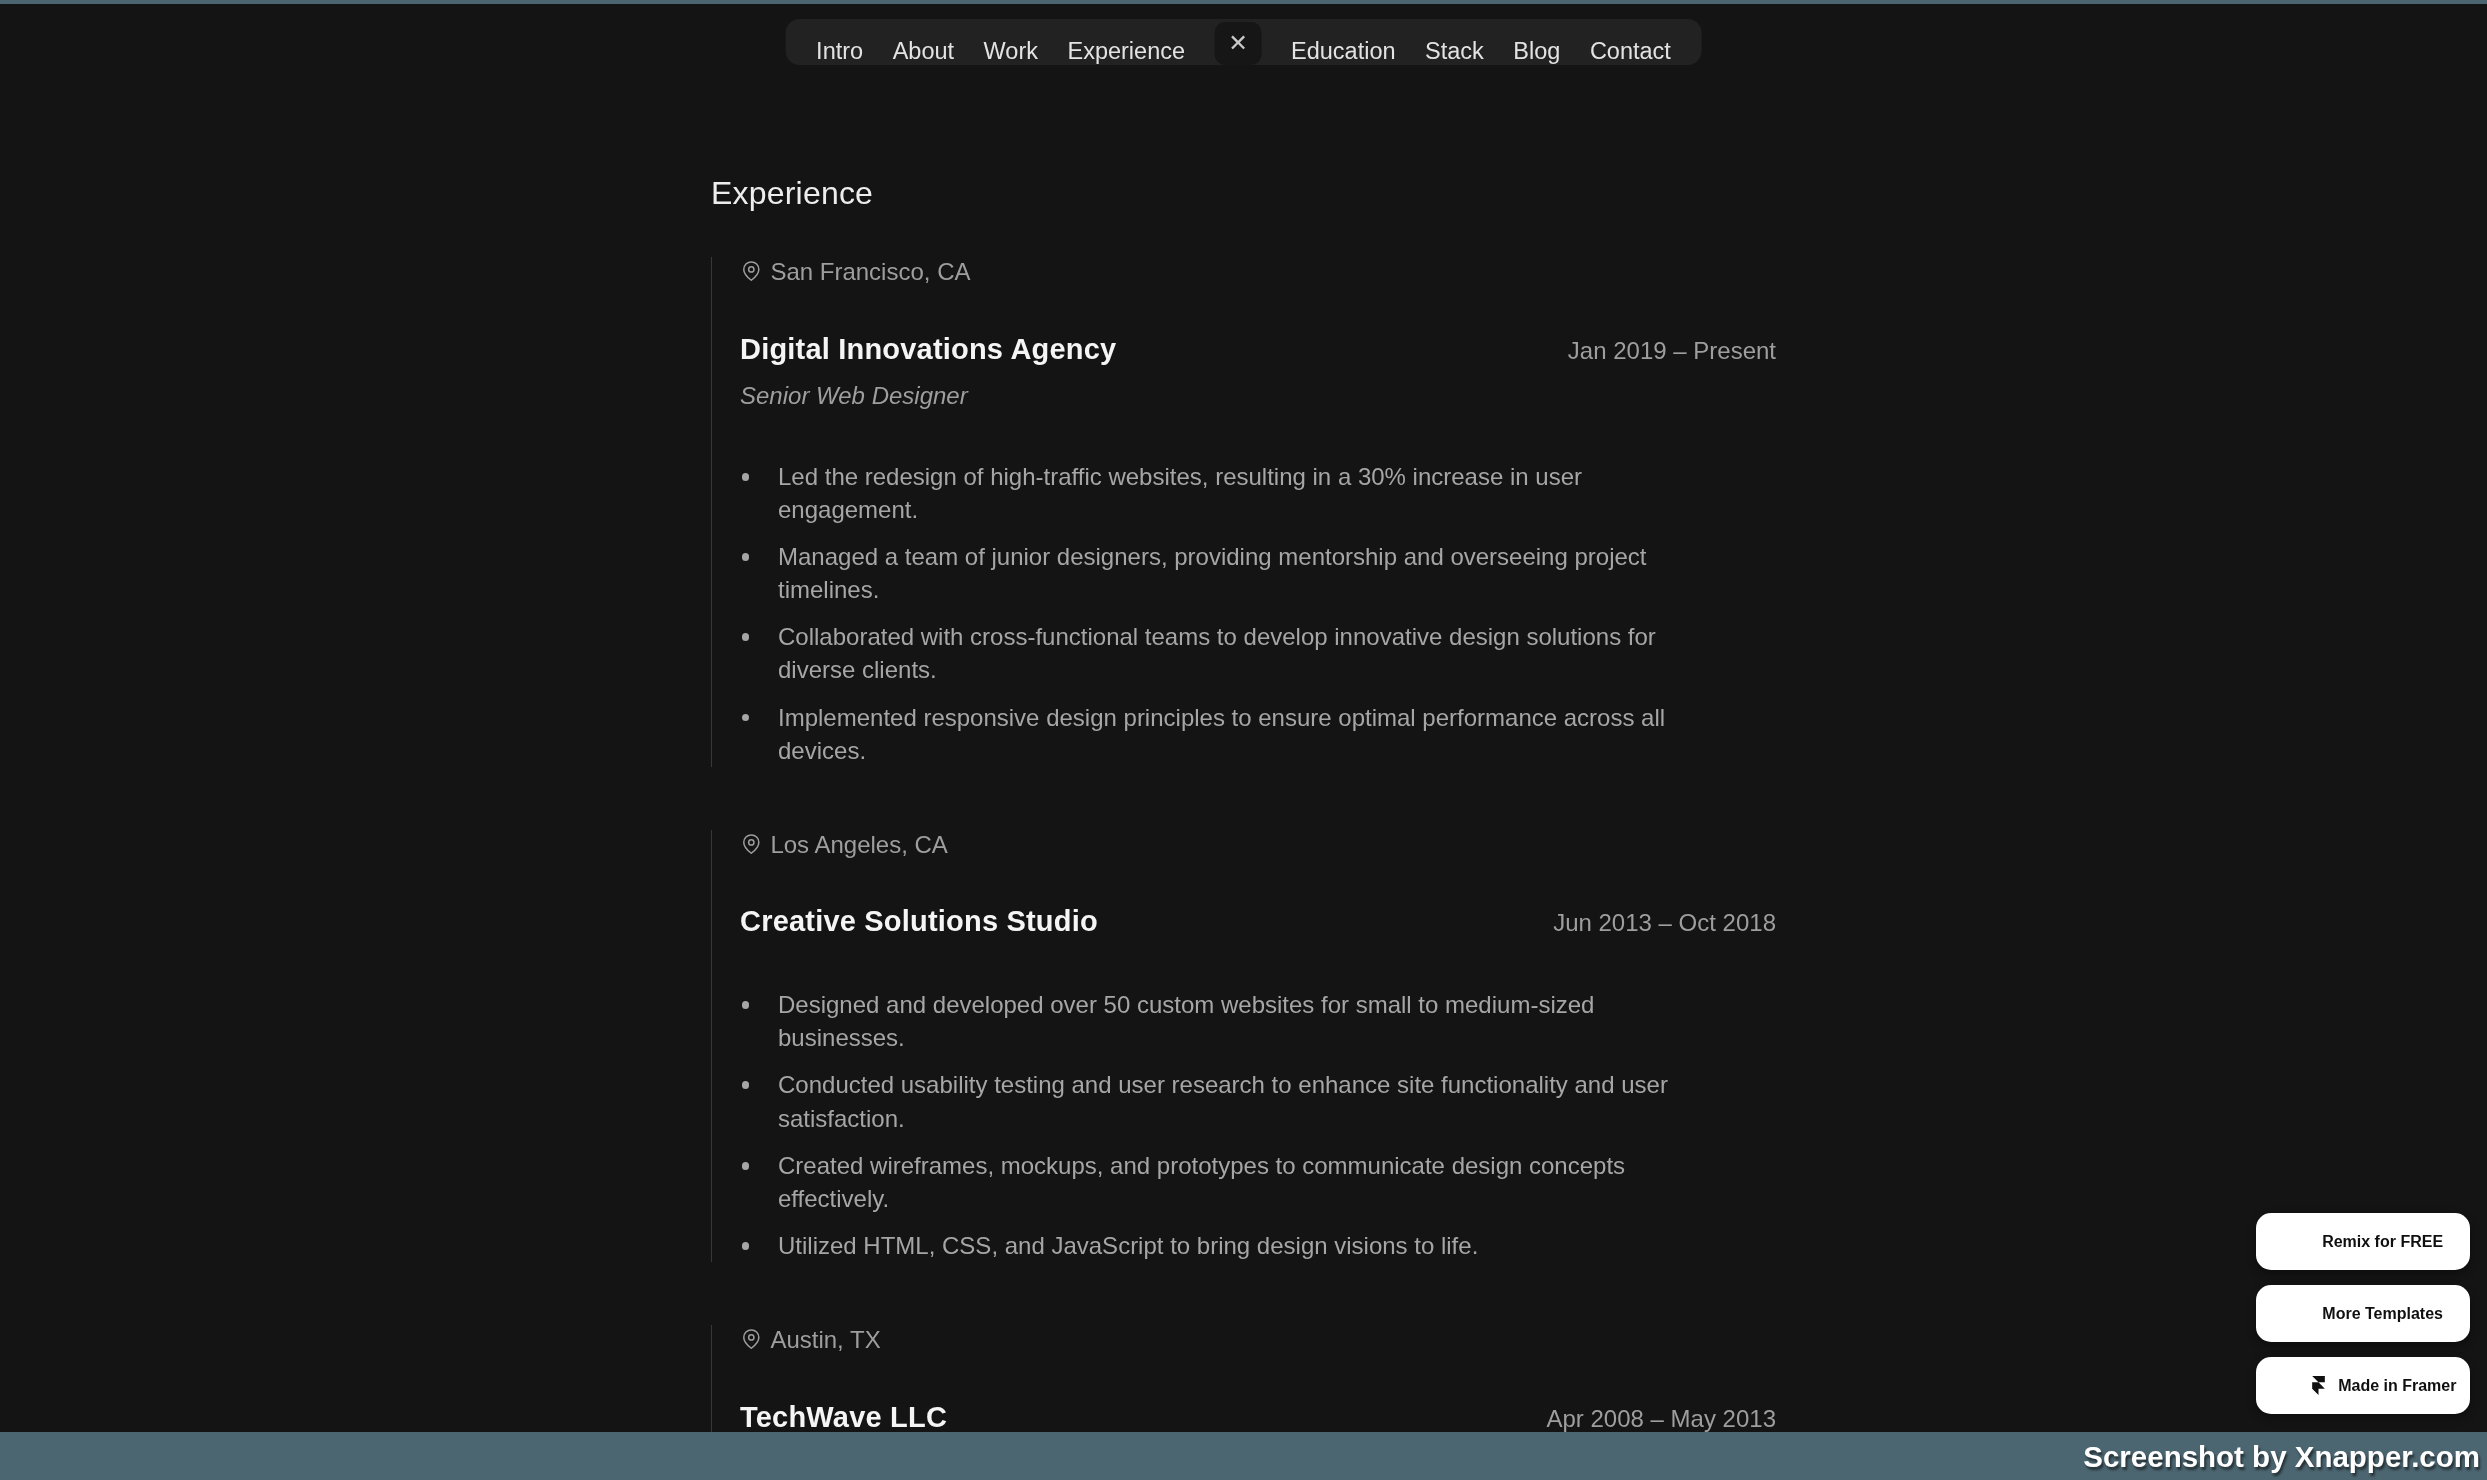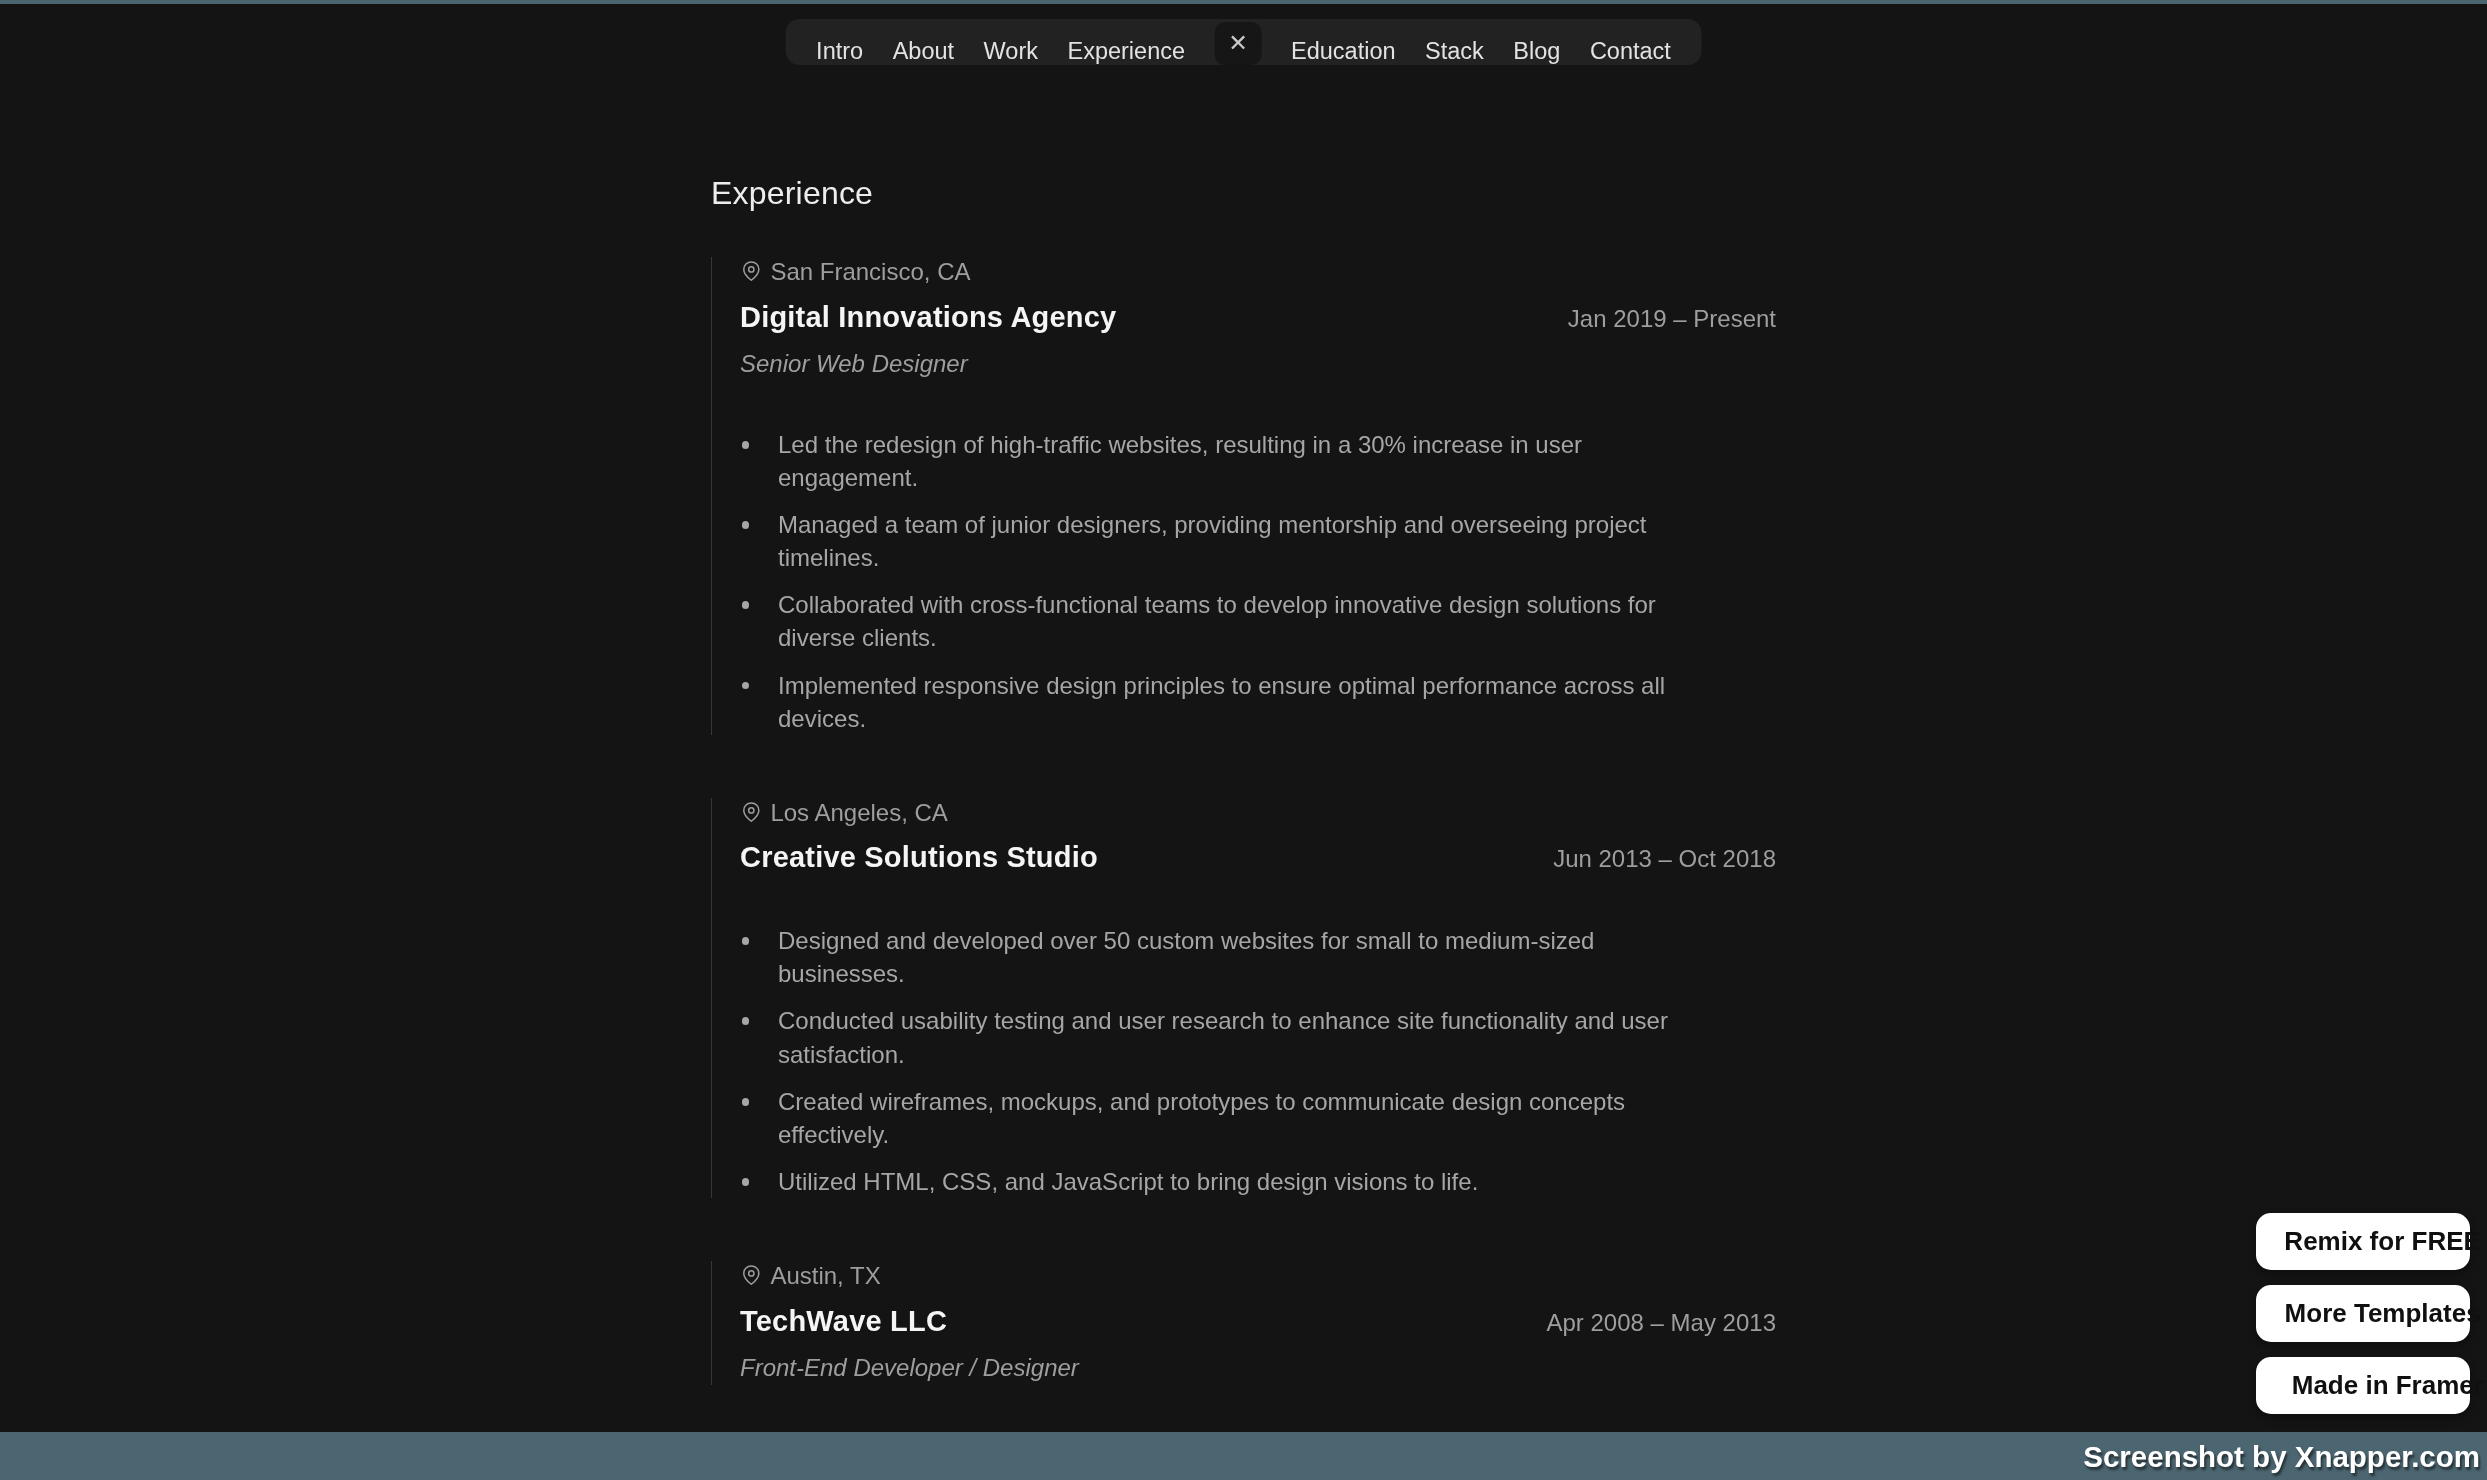--- a/index.html
+++ b/index.html
@@ -47,42 +47,42 @@
   }
   .loc{
     display:flex;align-items:center;gap:7.8px;
     font-size:24px;line-height:29.5px;color:var(--text-muted);
   }
   .loc svg{flex:0 0 auto;display:block;}
   .head-row{
     display:flex;justify-content:space-between;align-items:baseline;
     margin-top:12px;
   }
-  .company{font-size:29px;line-height:36px;font-weight:600;color:var(--text-primary);letter-spacing:0.2px;}
+  .company{font-size:29px;line-height:36px;font-weight:600;color:var(--text-primary);letter-spacing:0.2px;margin-top:32px;}
   .dates{font-size:24px;line-height:36px;color:var(--text-muted);}
   .role{margin-top:10.4px;font-size:24px;line-height:34px;color:var(--text-muted);font-style:italic;}
   .bullets{list-style:none;margin-top:47px;}
   .bullets li{
     position:relative;padding-left:38px;margin-bottom:14px;
     font-size:24px;line-height:1.38;color:var(--text-bullet);
     max-width:982px;
   }
   .bullets li:last-child{margin-bottom:0;}
   .bullets li::before{
     content:"";position:absolute;left:1.7px;top:13px;width:7.8px;height:7.8px;
     border-radius:50%;background:var(--text-bullet);
   }
   
   .floating{
     position:absolute;right:17.4px;bottom:67px;
     display:flex;flex-direction:column;gap:14.8px;width:214px;
   }
   .pill-btn{
     height:57px;background:#ffffff;color:#101010;border:none;border-radius:15px;
-    font-family:"Liberation Sans",sans-serif;font-size:26px;font-weight:700;
+    font-family:"Liberation Sans",sans-serif;font-size:16px;font-weight:700;
     display:flex;align-items:center;justify-content:center;gap:10.4px;cursor:pointer;
     box-shadow:0 3.5px 8.7px rgba(0,0,0,.35);white-space:nowrap;padding-left:40px;
   }
   .pill-btn svg{display:block;}
   
   .bottom-bar{
     position:absolute;left:0;bottom:0;width:100%;height:49px;
     background:var(--accent-teal);
   }
   .credit{

